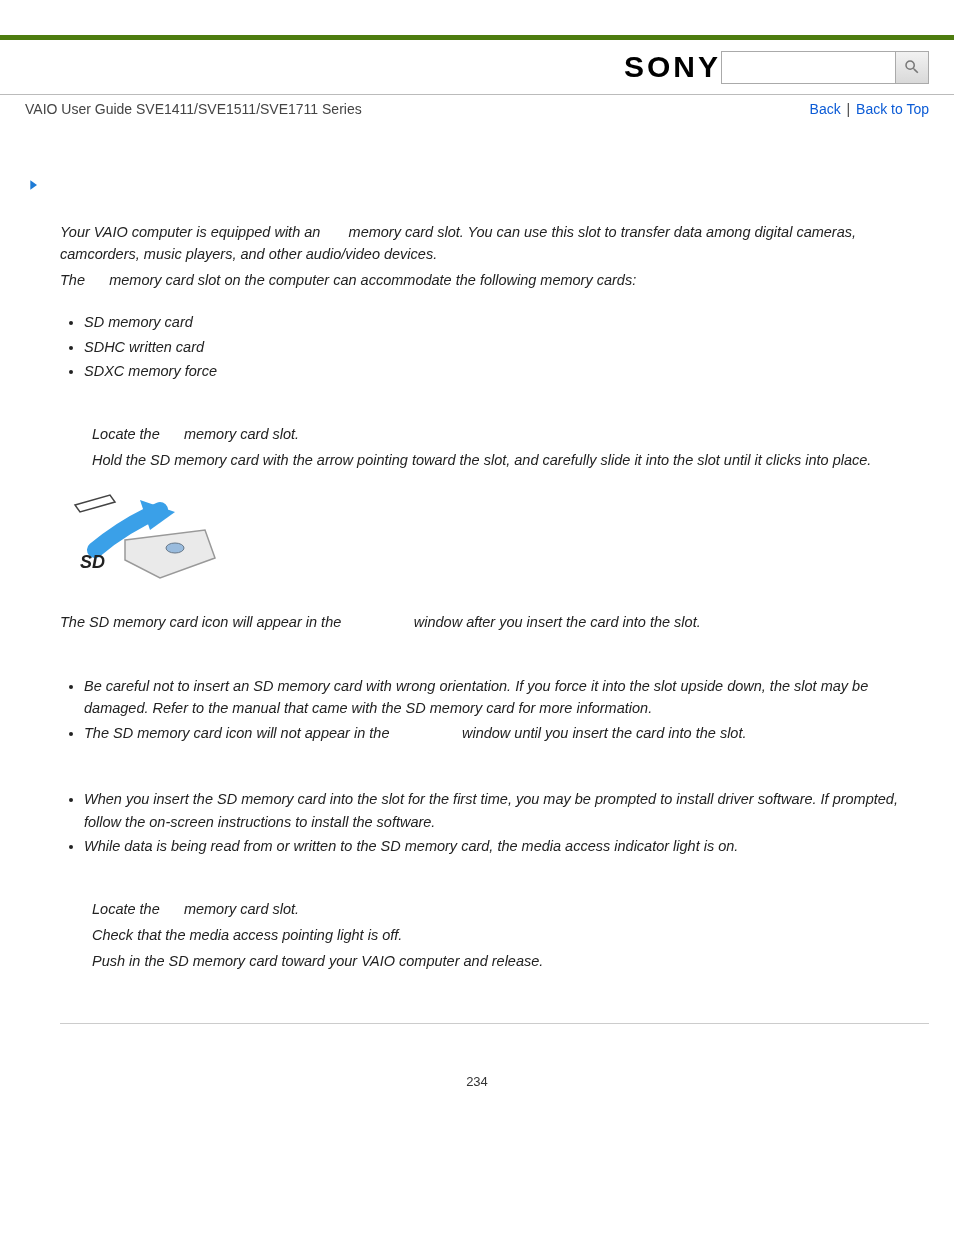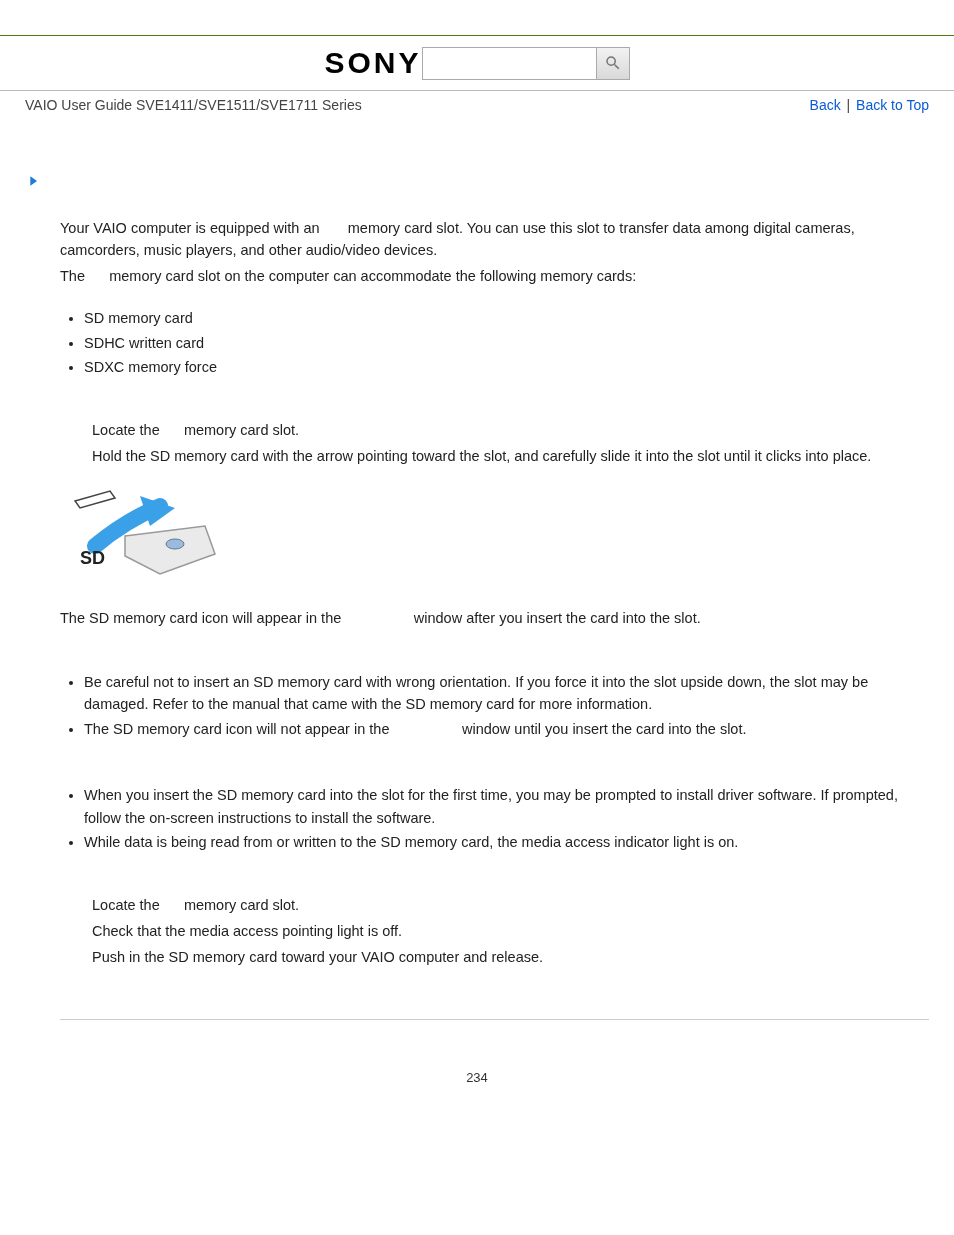--- a/index.html
+++ b/index.html
@@ -1,34 +1,34 @@
 <!DOCTYPE html>
 <html><head>
 <meta charset="utf-8">
 <style>
   * { box-sizing: border-box; margin: 0; padding: 0; }
   body { font-family: Arial, Helvetica, sans-serif; font-size: 14.5px; color: #222; background: #fff; width: 954px; margin: 0 auto; }
   .page { padding: 0 0 40px 0; }
-  .topbar { display: flex; align-items: center; justify-content: center; padding: 10px 25px 10px 25px; border-top: 1px solid #4d7c0f; border-bottom: 1px solid #bbb; margin-top: 35px; }
+  .topbar { display: flex; align-items: center; justify-content: flex-end; padding: 10px 25px 10px 25px; border-top: 5px solid #4d7c0f; border-bottom: 1px solid #bbb; margin-top: 35px; }
   .logo { font-family: "Arial Black", Arial, sans-serif; font-size: 30px; font-weight: 900; letter-spacing: 3px; color: #000; }
   .search-wrap { display: flex; align-items: stretch; }
   .search-input { width: 175px; height: 33px; border: 1px solid #aaa; background: #fff; padding: 0 6px; font-size: 14px; }
   .search-btn { width: 33px; height: 33px; border: 1px solid #aaa; border-left: none; background: linear-gradient(#f2f2f2,#d9d9d9); display: flex; align-items: center; justify-content: center; cursor: pointer; }
   .search-btn svg { width: 18px; height: 18px; fill: #777; }
   .subbar { display: flex; justify-content: space-between; align-items: center; padding: 6px 25px 0 25px; font-size: 14px; gap: 14px; }
   .breadcrumb { color: #444; }
   .navlinks a { color: #0b5bd6; text-decoration: none; cursor: pointer; }
   .navlinks .sep { color: #444; margin: 0 2px; }
   .chevron { margin: 60px 0 0 25px; }
   .chevron svg { width: 16px; height: 16px; }
   .main { display: flex; padding: 0 25px; margin-top: 25px; }
   .sidebar { width: 308px; flex: 0 0 308px; }
   .sidebar-title { font-size: 24px; font-weight: 400; color: #222; border-bottom: 1px solid #888; padding-bottom: 8px; margin-bottom: 0; }
   .sidebar-item { height: 49px; border-bottom: 1px solid #ccc; }
-  .content { flex: 1; padding-left: 35px; line-height: 1.55; }
+  .content { flex: 1; padding-left: 35px; line-height: 1.55; font-style: italic; }
   .content p { margin-bottom: 3px; }
   .content ul { padding-left: 24px; margin: 20px 0 10px 0; }
   .content ul li { margin-bottom: 2px; }
   .step { display: flex; margin-bottom: 4px; }
   .step-num { width: 32px; flex: 0 0 32px; }
   .step-body { flex: 1; }
   .sd-illustration { margin: 18px 0 20px 5px; }
   .section-gap { height: 30px; }
   .pagenum { text-align: center; font-size: 13px; margin-top: 50px; color: #333; }
   hr.content-rule { border: none; border-top: 1px solid #ccc; margin: 50px 0 0 0; }

